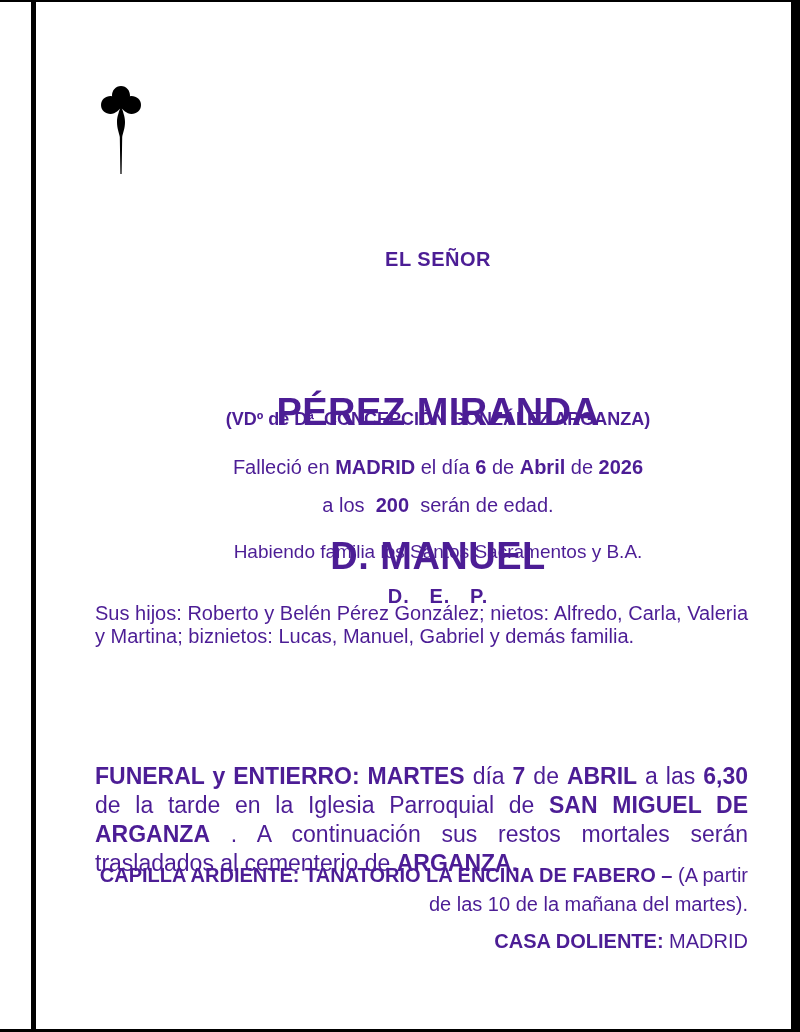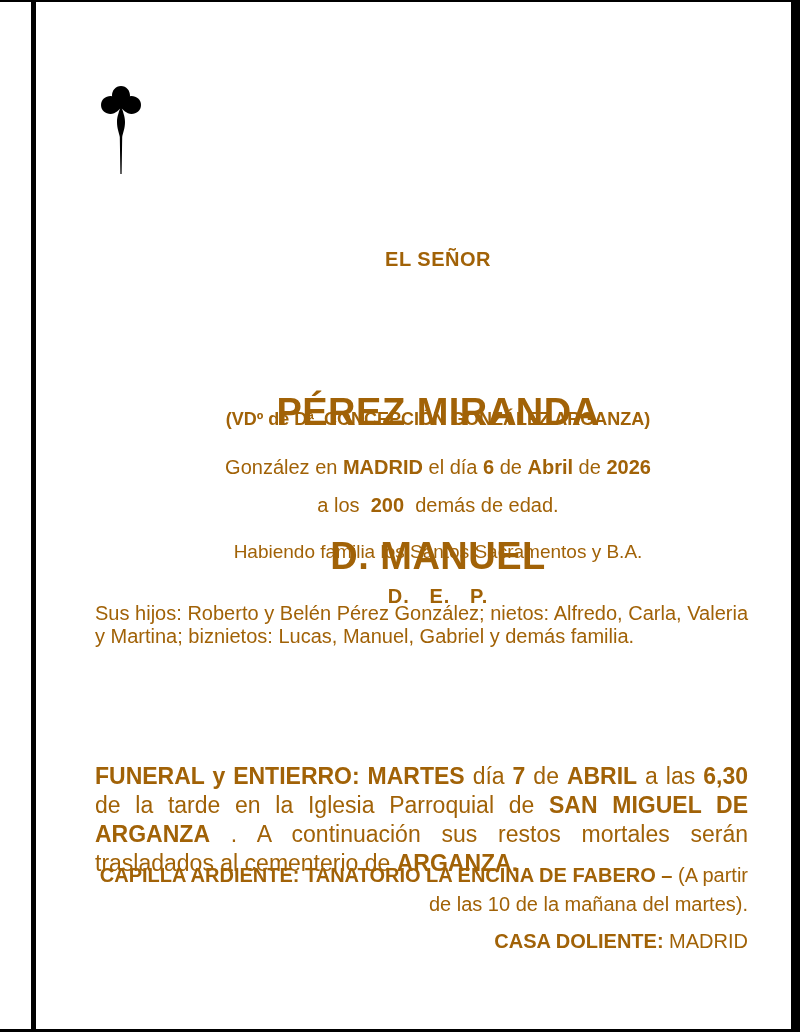--- a/index.html
+++ b/index.html
@@ -1,18 +1,18 @@
 <!DOCTYPE html>
 <html><head>
 <meta charset="utf-8">
 <style>
   html,body{margin:0;padding:0;background:#ffffff;}
   .page{
     position:relative;width:800px;height:1032px;background:#ffffff;
-    font-family:"Liberation Sans",sans-serif;color:#a16207;overflow:hidden;
+    font-family:"Liberation Sans",sans-serif;color:#4c1d95;overflow:hidden;
   }
   .frame{position:absolute;background:#000;}
   .frame.top{top:0;left:0;right:0;height:2px;}
   .frame.left{top:0;bottom:0;left:31px;width:5px;}
   .frame.right{top:0;bottom:0;right:0;width:9px;}
   .frame.bottom{bottom:0;left:0;right:0;height:3px;}
   .cross{position:absolute;left:100px;top:84px;width:42px;height:92px;}
   .line{position:absolute;left:95px;right:52px;text-align:right;}
   .c{left:108px;right:32px;text-align:center;white-space:pre-wrap;}
   .r{text-align:right;right:58px;}
@@ -49,23 +49,23 @@
 
   <div class="line c honorific">EL SEÑOR</div>
 
   <div class="line c name">
     <div>PÉREZ MIRANDA</div>
     <div>D. MANUEL</div>
   </div>
 
   <div class="line c widower">(VDº de Dª. CONCEPCIÓN GONZÁLEZ ARGANZA)</div>
 
-  <div class="line c death"><span>González en </span><span class="b">MADRID</span><span> el día </span><span class="b">6</span><span> de </span><span class="b">Abril</span><span> de </span><span class="b">2026</span></div>
+  <div class="line c death"><span>Falleció en </span><span class="b">MADRID</span><span> el día </span><span class="b">6</span><span> de </span><span class="b">Abril</span><span> de </span><span class="b">2026</span></div>
 
-  <div class="line c age"><span>a los  </span><span class="b">200</span><span>  demás de edad.</span></div>
+  <div class="line c age"><span>a los  </span><span class="b">200</span><span>  serán de edad.</span></div>
 
   <div class="line c sacraments">Habiendo familia los Santos Sacramentos y B.A.</div>
 
   <div class="line c dep">D.   E.   P.</div>
 
   <div class="line j family">Sus hijos: Roberto y Belén Pérez González; nietos: Alfredo, Carla, Valeria y Martina; biznietos: Lucas, Manuel, Gabriel y demás familia.</div>
 
 
   <div class="line j funeral"><span class="b">FUNERAL y ENTIERRO:  MARTES </span><span>día </span><span class="b">7</span><span> de </span><span class="b">ABRIL</span><span>  a las </span><span class="b">6,30</span><span> de la tarde en la Iglesia Parroquial de </span><span class="b">SAN MIGUEL DE ARGANZA</span><span> . A continuación sus restos mortales serán trasladados al cementerio de </span><span class="b">ARGANZA.</span></div>
 

